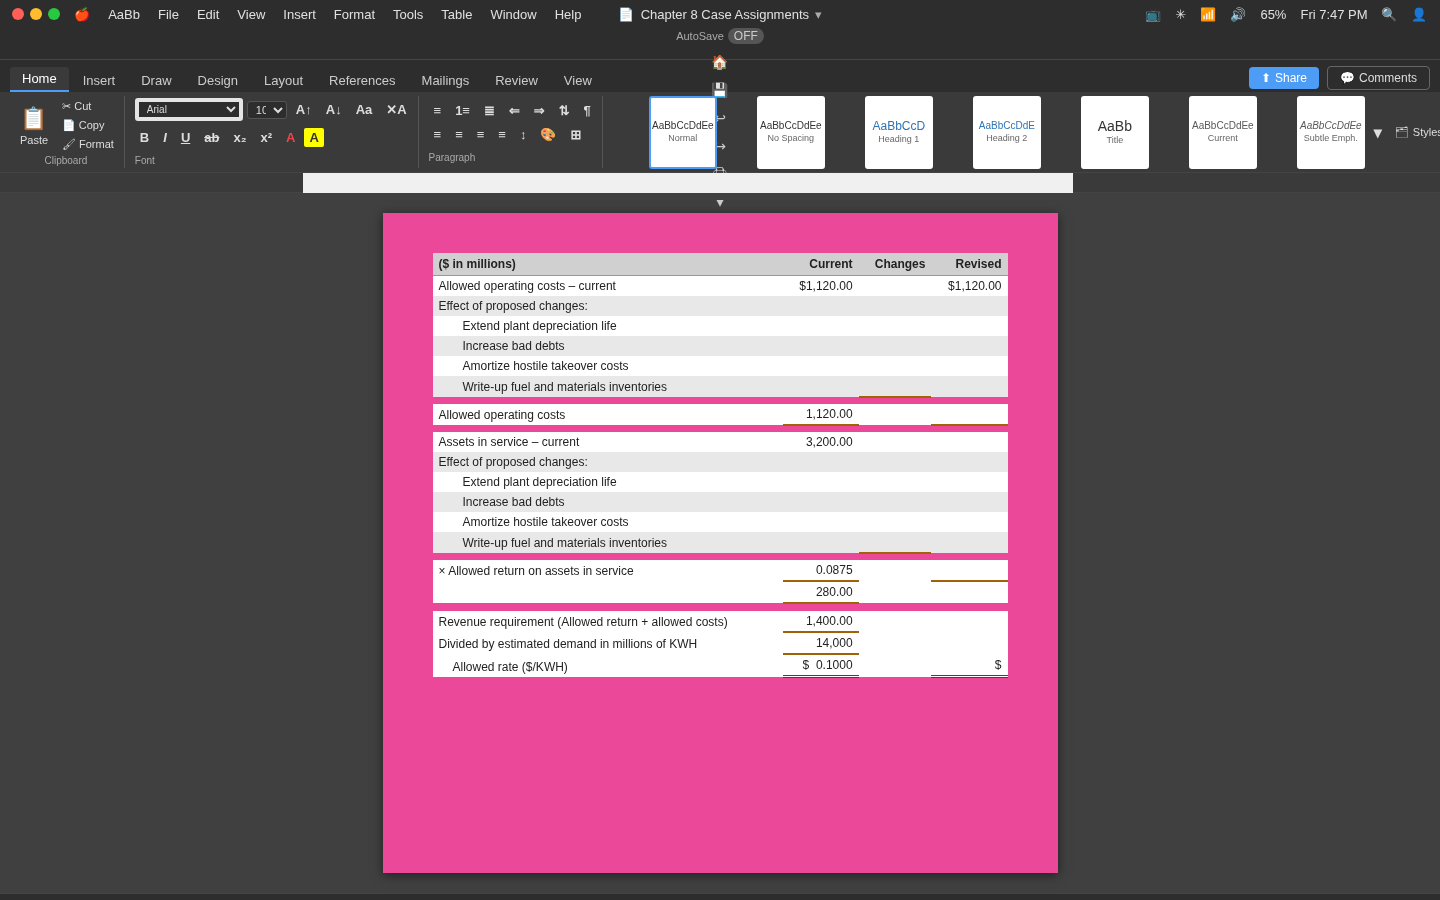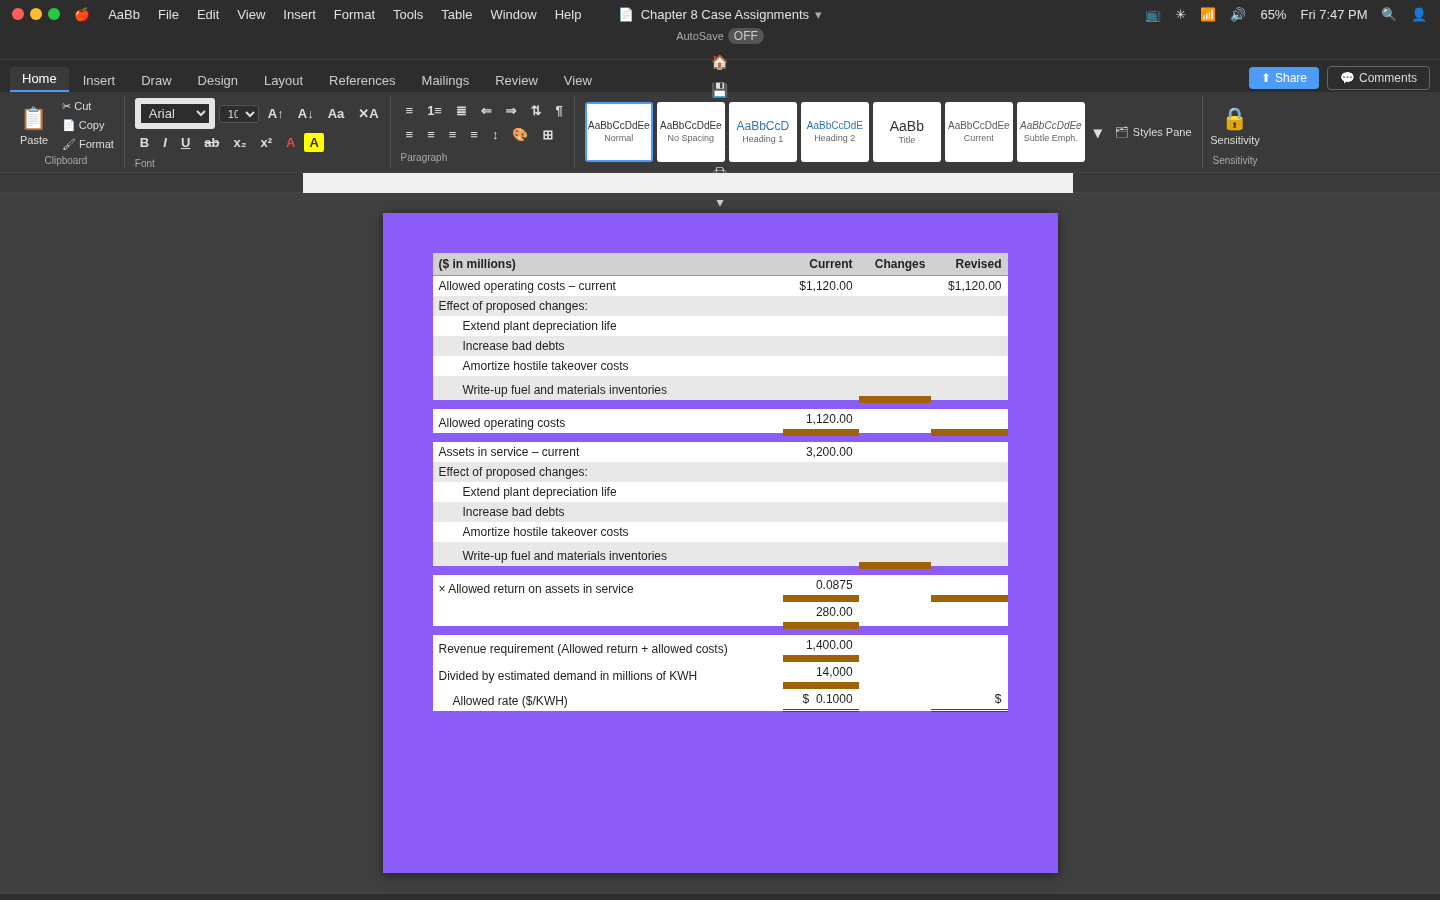--- a/index.html
+++ b/index.html
@@ -136,25 +136,25 @@
       gap: 4px;
     }
     .font-row {
       display: flex;
       align-items: center;
       gap: 4px;
     }
     .font-select {
       background: #2d2d2d;
       color: #ddd;
-      border: 6px solid #e5e5e5;
+      border: 4px solid #e5e5e5;
       border-radius: 3px;
       padding: 1px 4px;
-      font-size: 13px;
-      width: 80px;
+      font-size: 10px;
+      width: 108px;
     }
     .font-size-select {
       background: #2d2d2d;
       color: #ddd;
       border: 1px solid #555;
       border-radius: 3px;
       padding: 1px 4px;
       font-size: 11px;
       width: 40px;
     }
@@ -181,31 +181,32 @@
     .styles-group {
       display: flex;
       align-items: center;
       gap: 4px;
       padding: 2px 6px;
       border-right: 1px solid #555;
       height: 72px;
     }
     .style-box {
       width: 68px;
-      height: 60px;
+      height: 73px;
       background: #fff;
       border-radius: 3px;
       display: flex;
       flex-direction: column;
       align-items: center;
       justify-content: center;
       cursor: pointer;
       font-size: 9px;
       color: #333;
       border: 2px solid transparent;
+      margin-left: 36px;
     }
     .style-box.active { border-color: #4d9cf5; }
     .style-box .preview { font-size: 13px; color: #333; line-height: 1; }
     .style-box .name { font-size: 9px; color: #666; margin-top: 2px; }
     .share-btn {
       background: #4d9cf5;
       color: #fff;
       border: none;
       border-radius: 4px;
       padding: 4px 12px;
@@ -231,21 +232,21 @@
     
     #doc-area {
       background: #404040;
       height: calc(900px - 28px - 32px - 32px - 80px - 28px);
       overflow-y: auto;
       display: flex;
       justify-content: center;
       padding: 20px 0;
     }
     #page {
-      background: #8b5cf6;
+      background: #ec4899;
       width: 675px;
       min-height: 650px;
       padding: 40px 50px;
       box-shadow: 0 2px 10px rgba(0,0,0,0.5);
     }
 
     
     .doc-table {
       width: 100%;
       border-collapse: collapse;
@@ -266,21 +267,21 @@
     .doc-table .shaded td {
       background: #e8e8e8;
     }
     .doc-table .white td {
       background: #fff;
     }
     .doc-table .indented {
       padding-left: 30px !important;
     }
     .underline-cell {
-      border-bottom: 7px solid #a16207;
+      border-bottom: 2px solid #a16207;
     }
     .double-underline-cell {
       border-bottom: 3px double #444;
     }
     td.right { text-align: right; }
 
     .question-text {
       font-size: 12px;
       font-family: Arial, sans-serif;
       color: #222;

